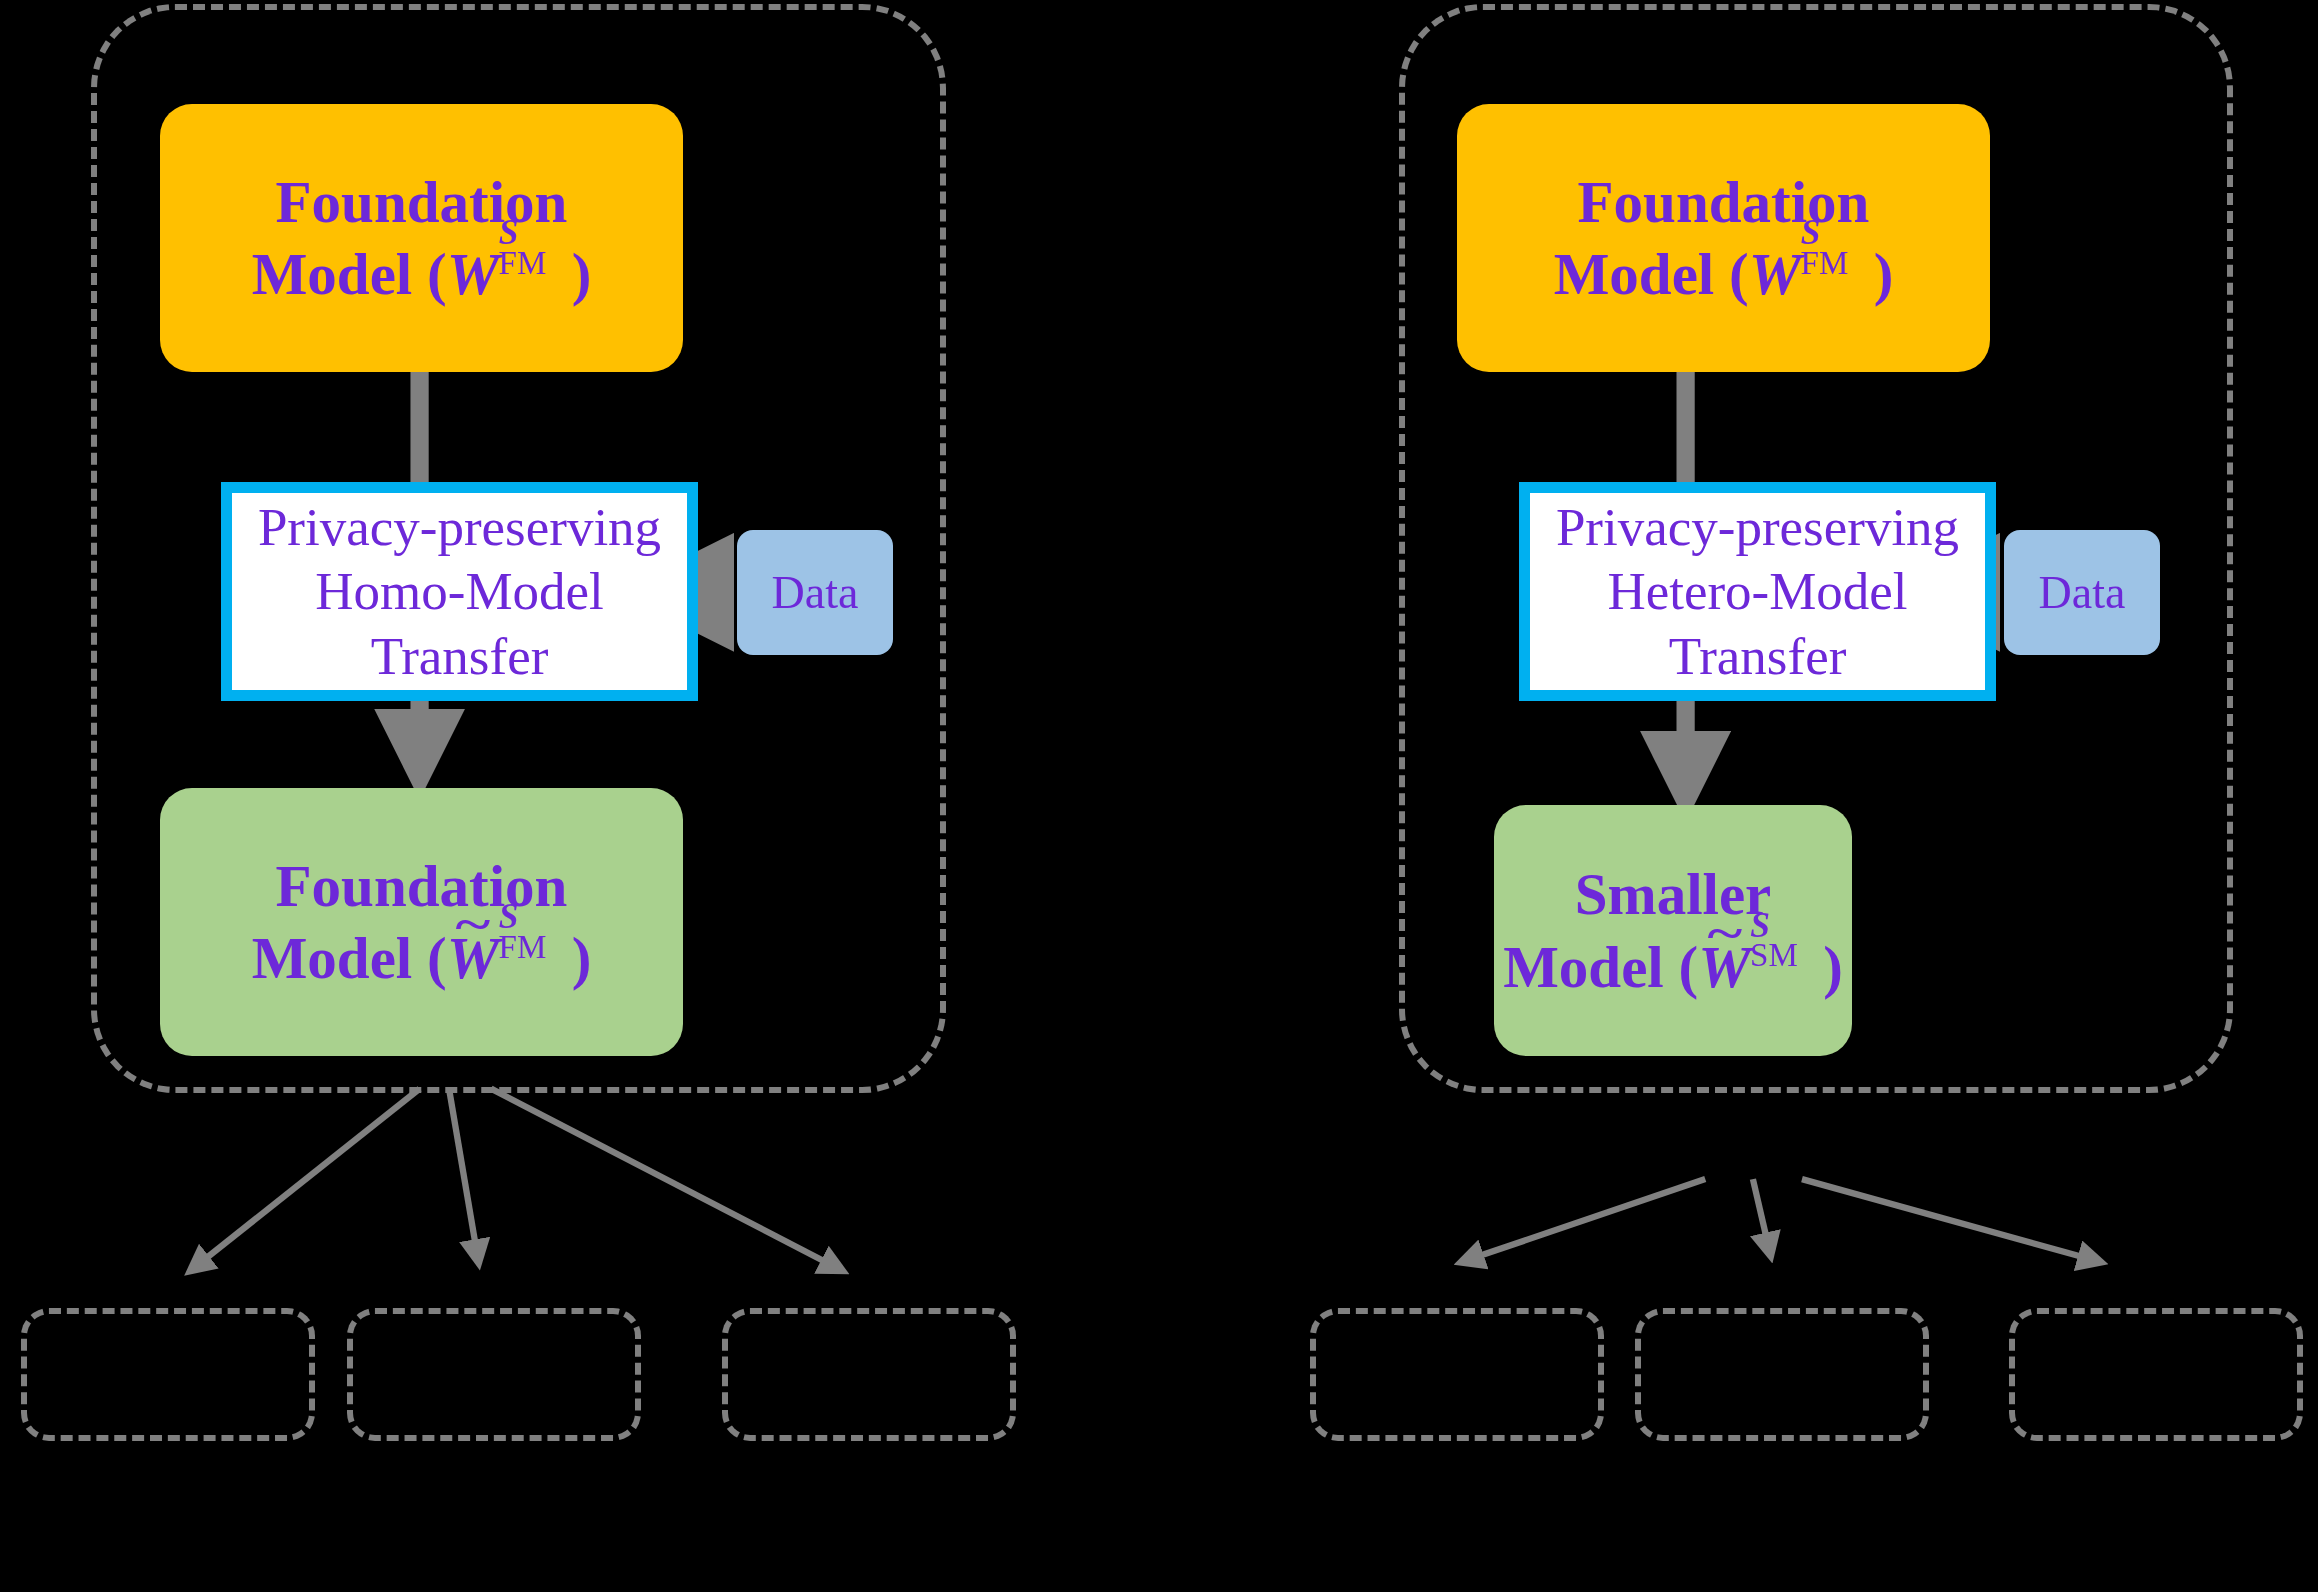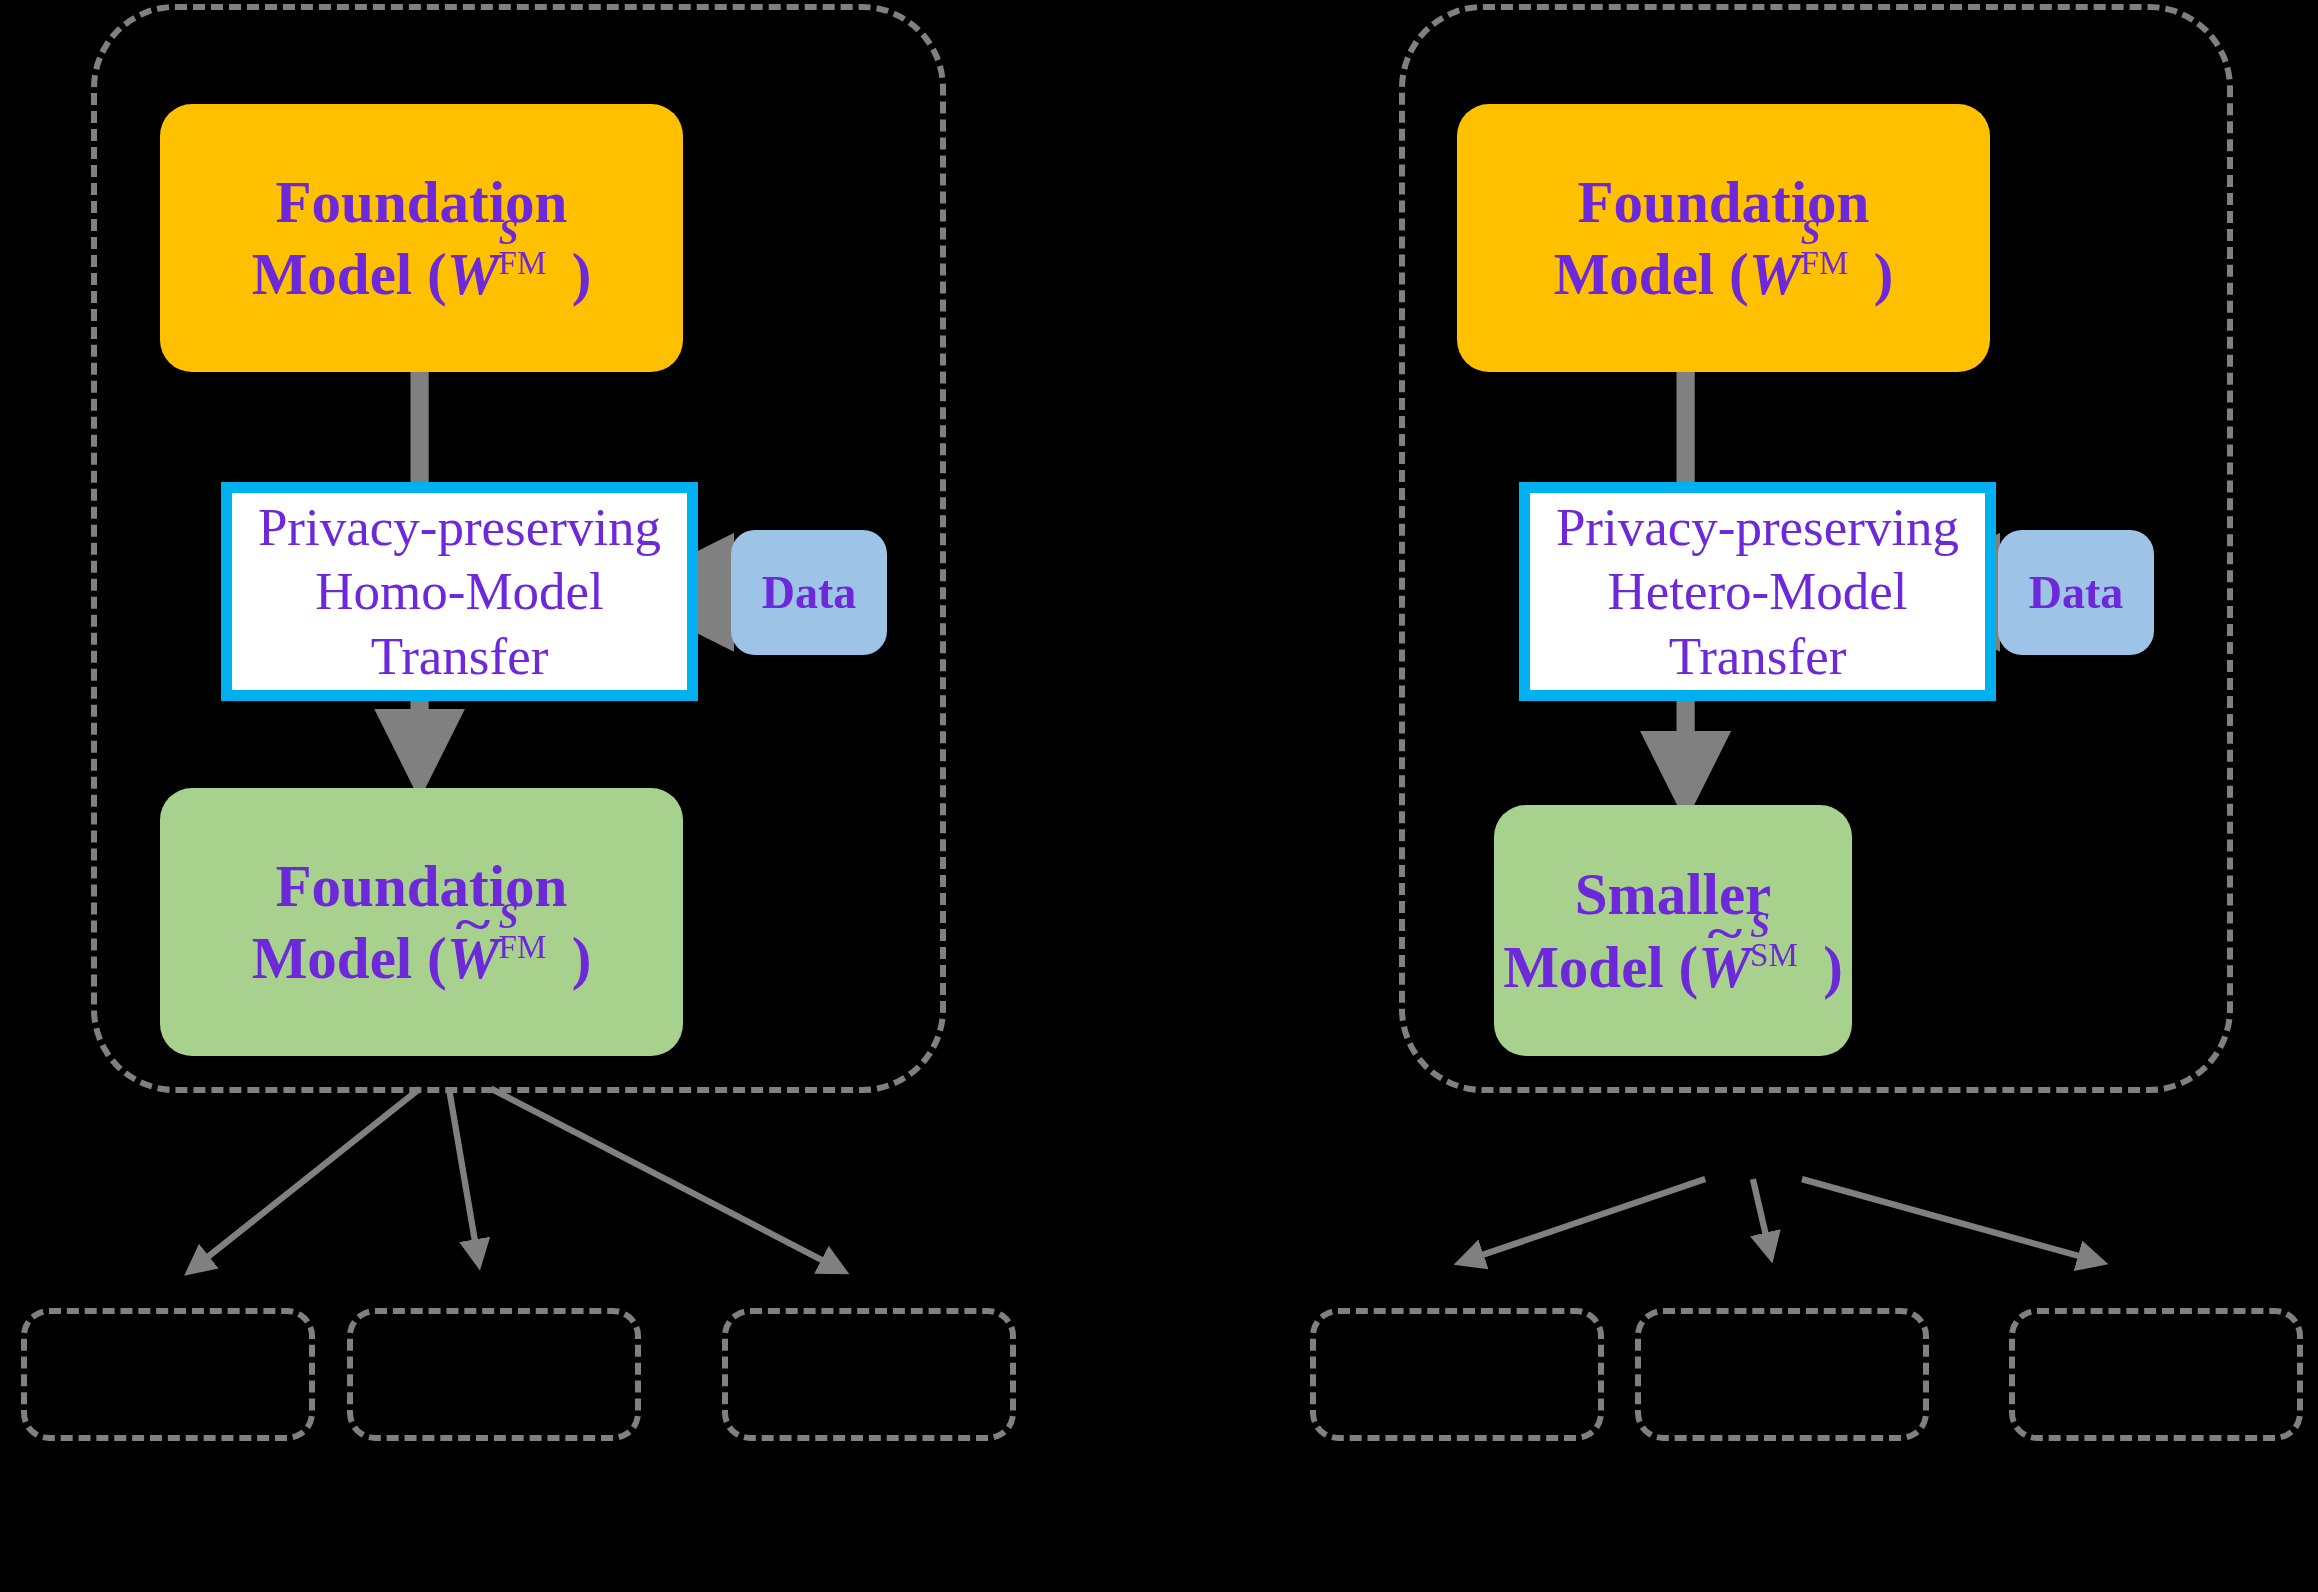--- a/index.html
+++ b/index.html
@@ -56,23 +56,24 @@
     background: #FFFFFF;
     border: 11.2px solid #00B0F0;
     font-weight: normal;
     font-size: 53px;
     line-height: 1.22;
     margin-left: 40px;
   }
 
   .node-blue {
     background: #9DC3E6;
-    border-radius: 24px;
-    font-weight: bold;
+    border-radius: 16px;
+    font-weight: normal;
     font-size: 46px;
+    margin-left: 6px;
   }
 
   .node-dashed {
     position: absolute;
     box-sizing: border-box;
     border: 6.3px dashed #808080;
     border-radius: 28px;
     background: transparent;
   }
 

